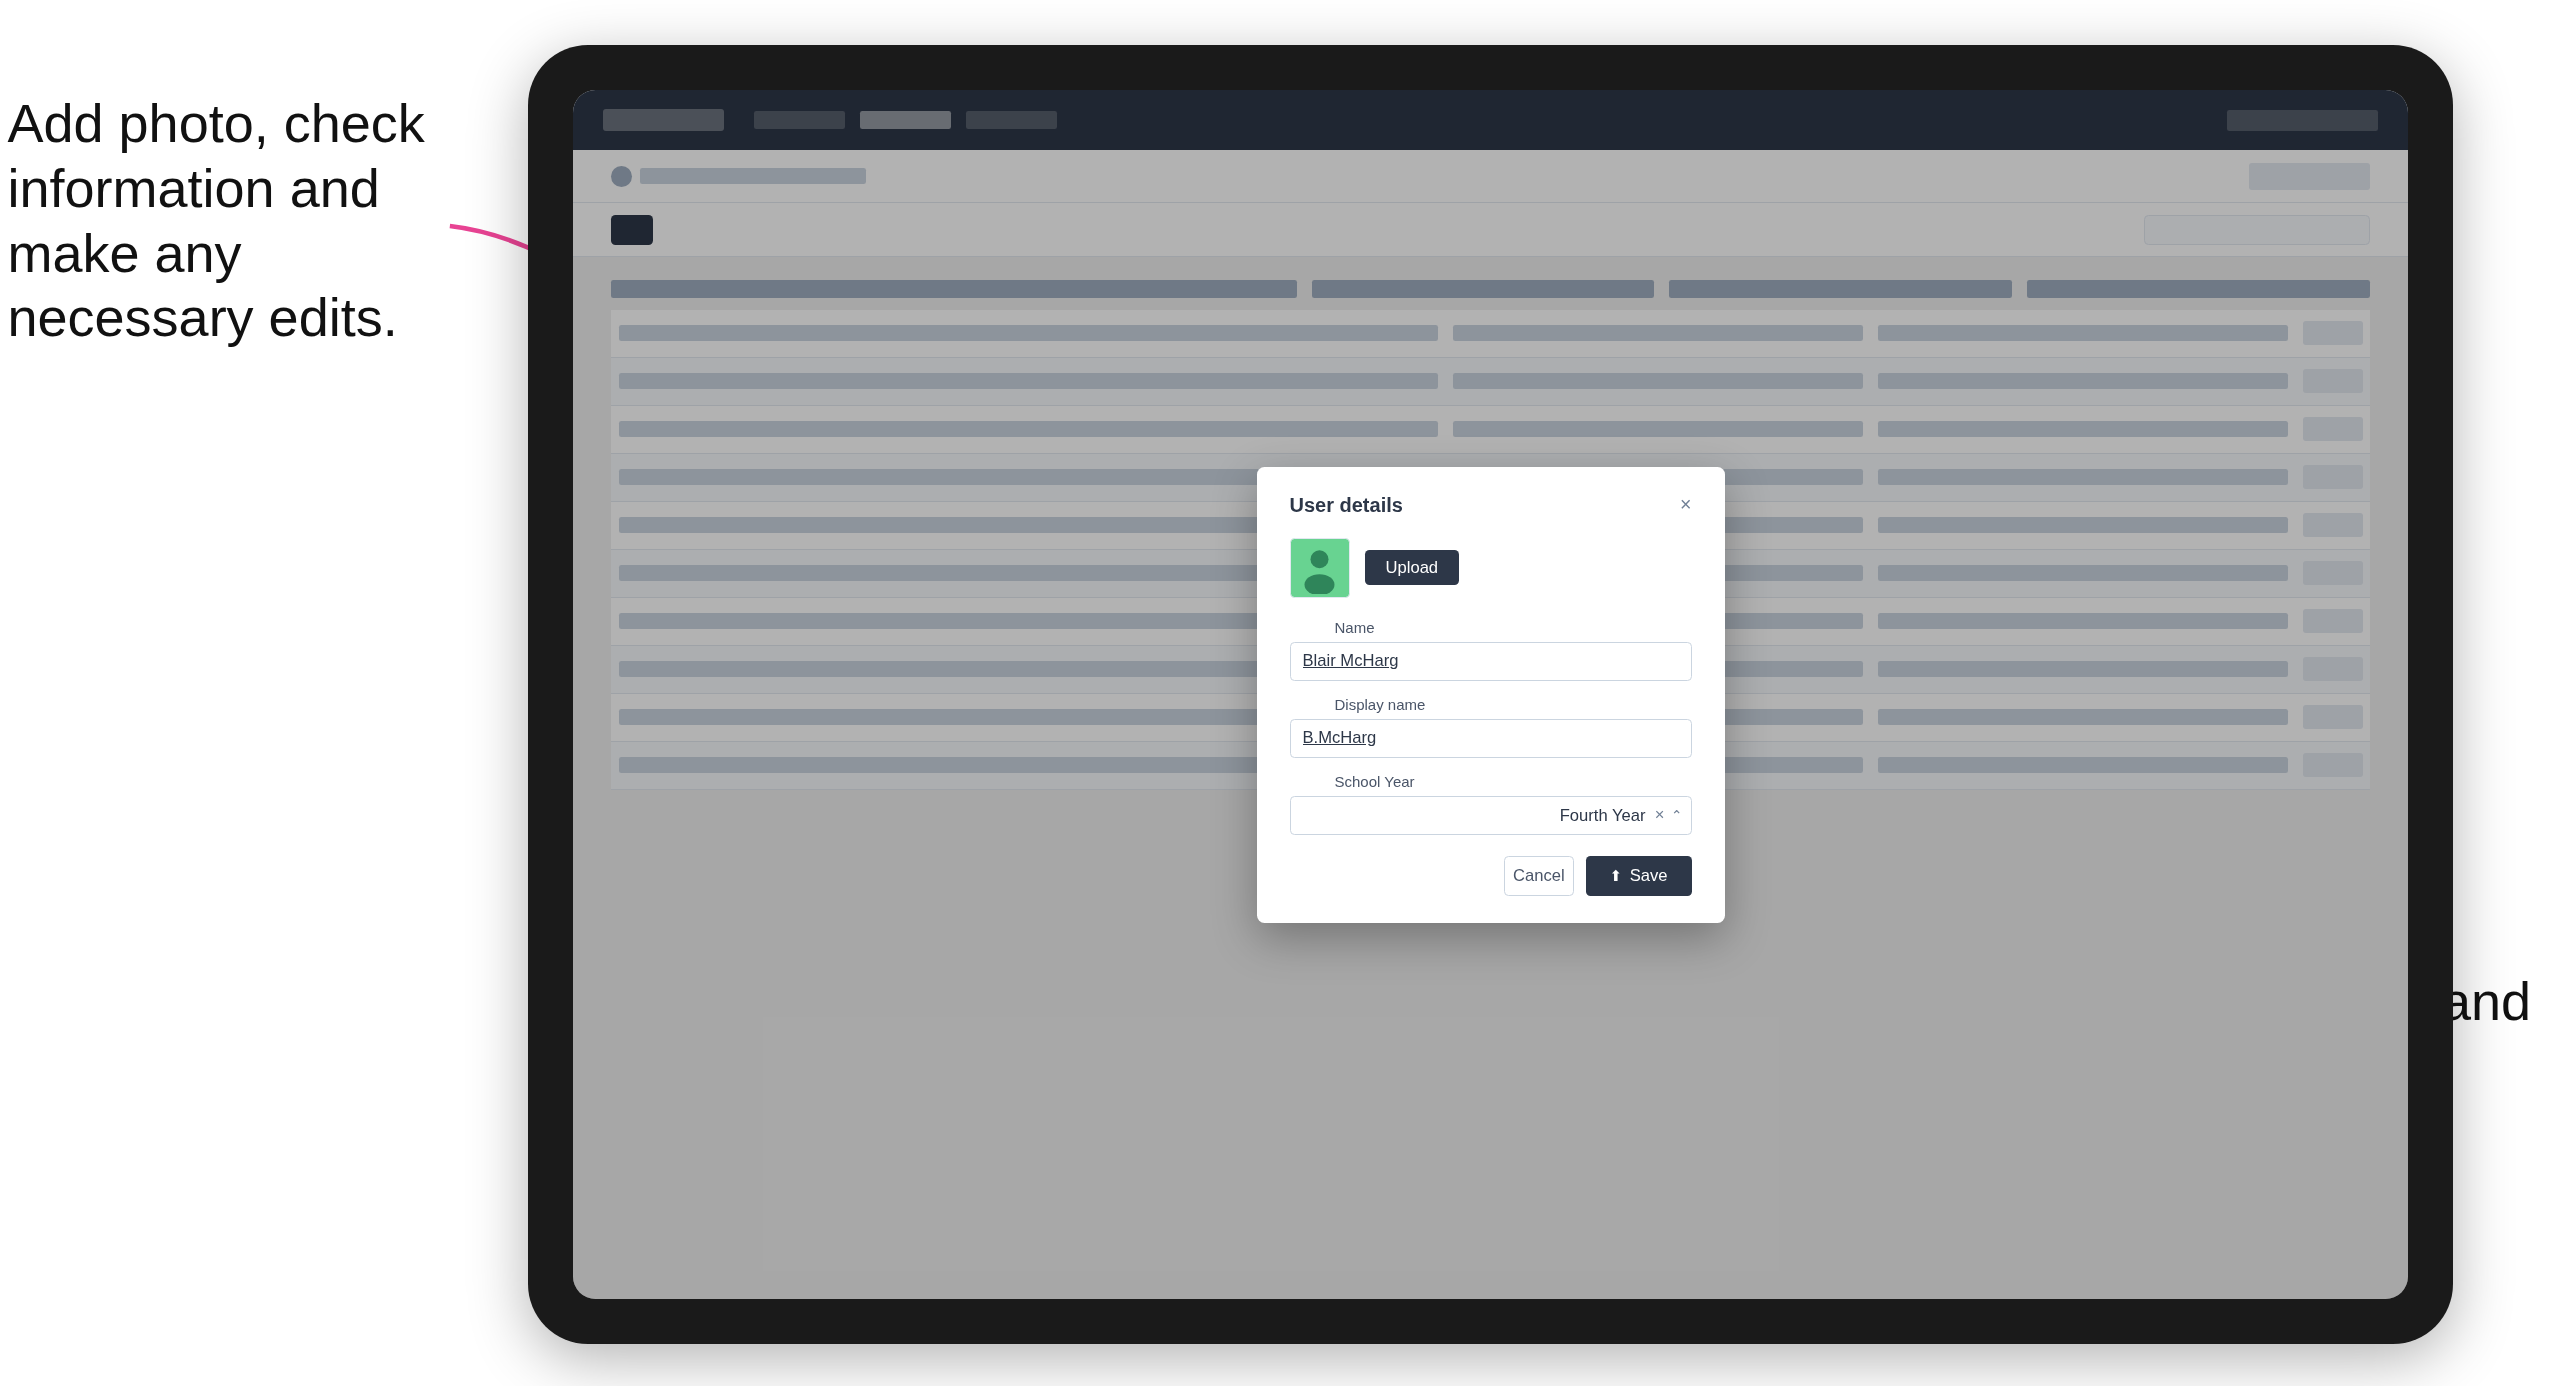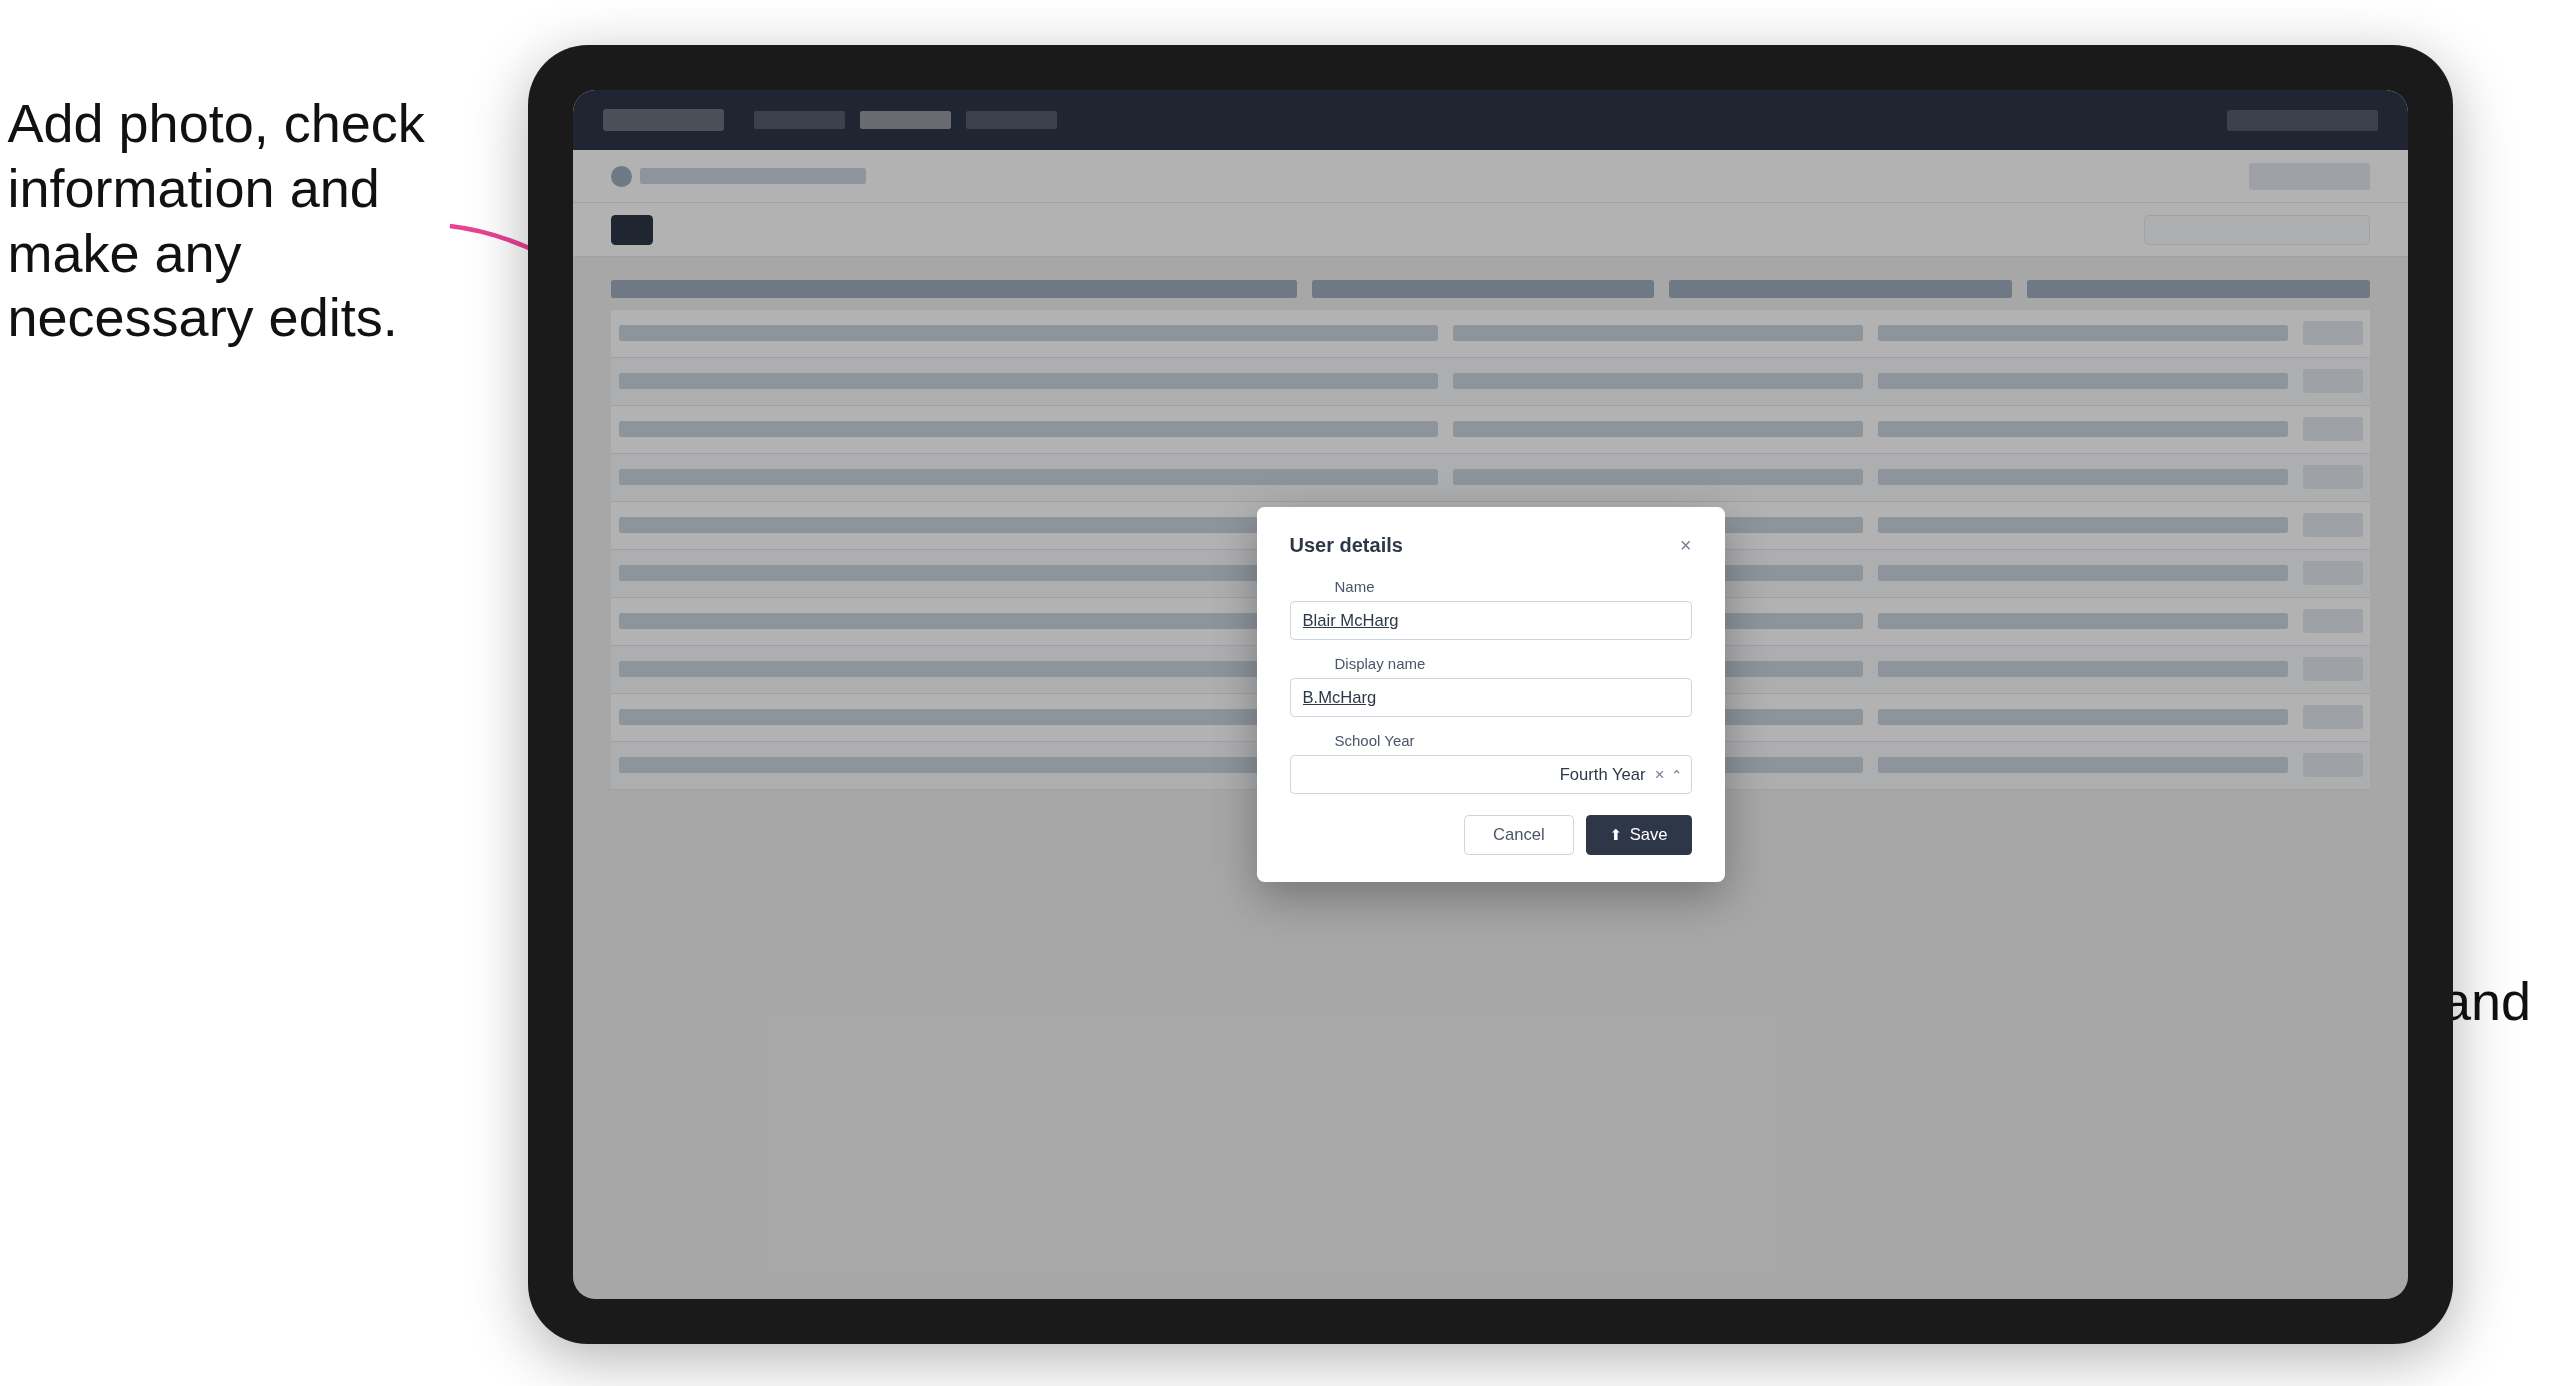--- a/index.html
+++ b/index.html
@@ -361,21 +361,21 @@
 
     
     .modal-actions {
       display: flex;
       justify-content: flex-end;
       gap: 12px;
       margin-top: 21px;
     }
 
     .btn-cancel {
-      padding: 9px 28px;
+      padding: 9px 8px;
       background: #fff;
       border: 0.8px solid #cbd5e0;
       border-radius: 4.5px;
       font-size: 16.6px;
       color: #4a5568;
       cursor: pointer;
     }
 
     .btn-save {
       padding: 9px 24px;
@@ -549,20 +549,30 @@
     </div>
 
     <div class="modal-overlay">
       <div class="modal">
 
         <div class="modal-title-bar">
           <span class="modal-title">User details</span>
           <button class="modal-close">×</button>
         </div>
 
+        <div class="photo-section">
+          <div class="photo-thumbnail">
+            <svg width="45" height="53" viewBox="0 0 60 70">
+              <rect width="60" height="70" fill="#68d391" rx="4"></rect>
+              <circle cx="30" cy="24" r="12" fill="#2f855a"></circle>
+              <ellipse cx="30" cy="58" rx="20" ry="14" fill="#2f855a"></ellipse>
+            </svg>
+          </div>
+          <button class="upload-btn">Upload</button>
+        </div>
 
         <div class="form-group">
           <label class="form-label">Name</label>
           <input class="form-input" type="text" value="Blair McHarg" style="">
         </div>
 
         <div class="form-group">
           <label class="form-label">Display name</label>
           <input class="form-input" type="text" value="B.McHarg" style="">
         </div>

